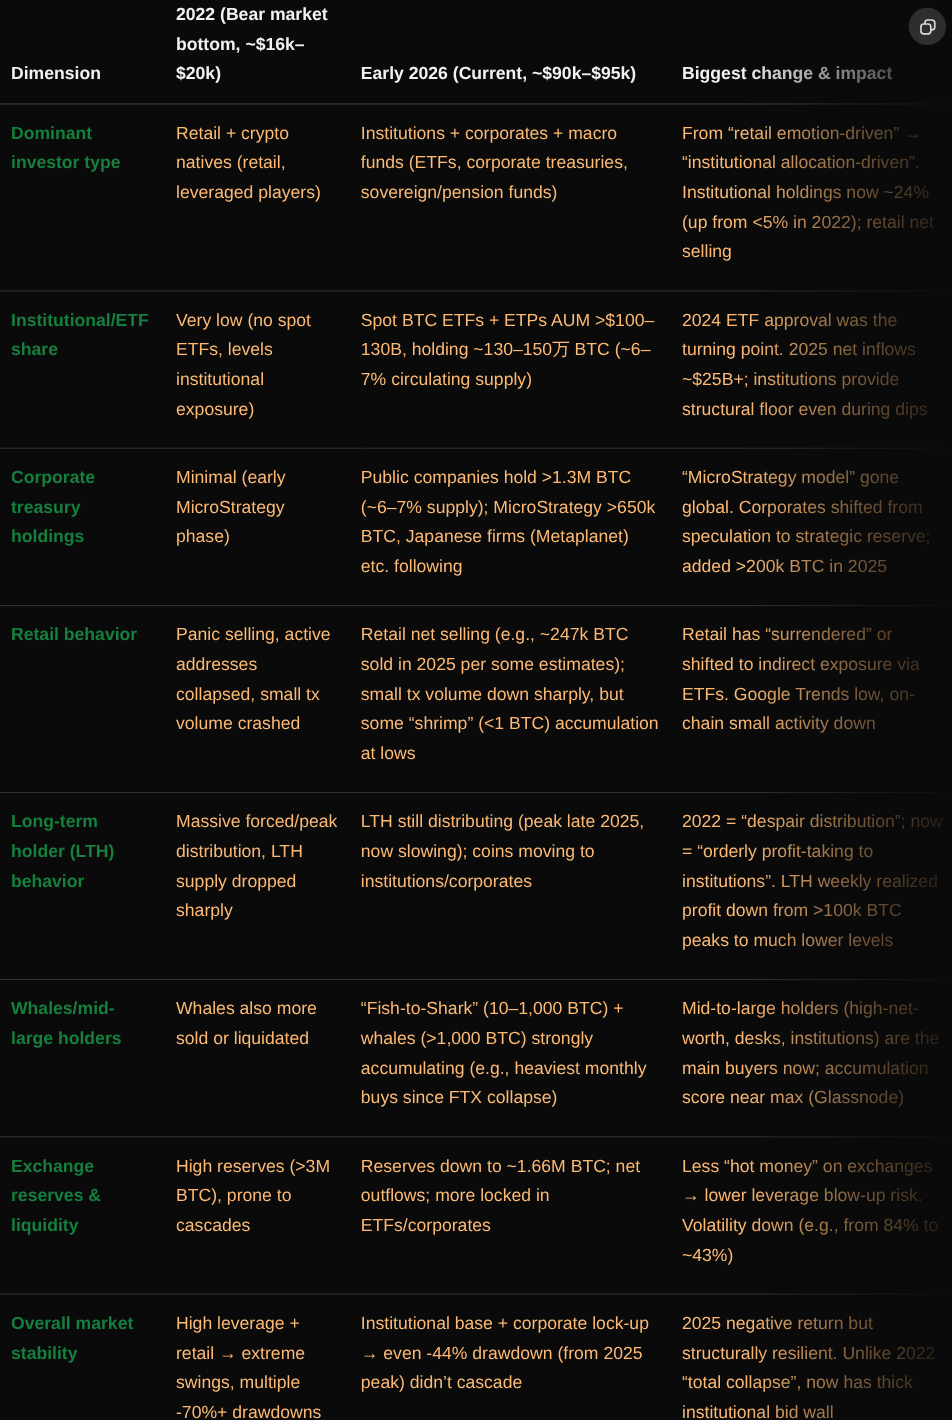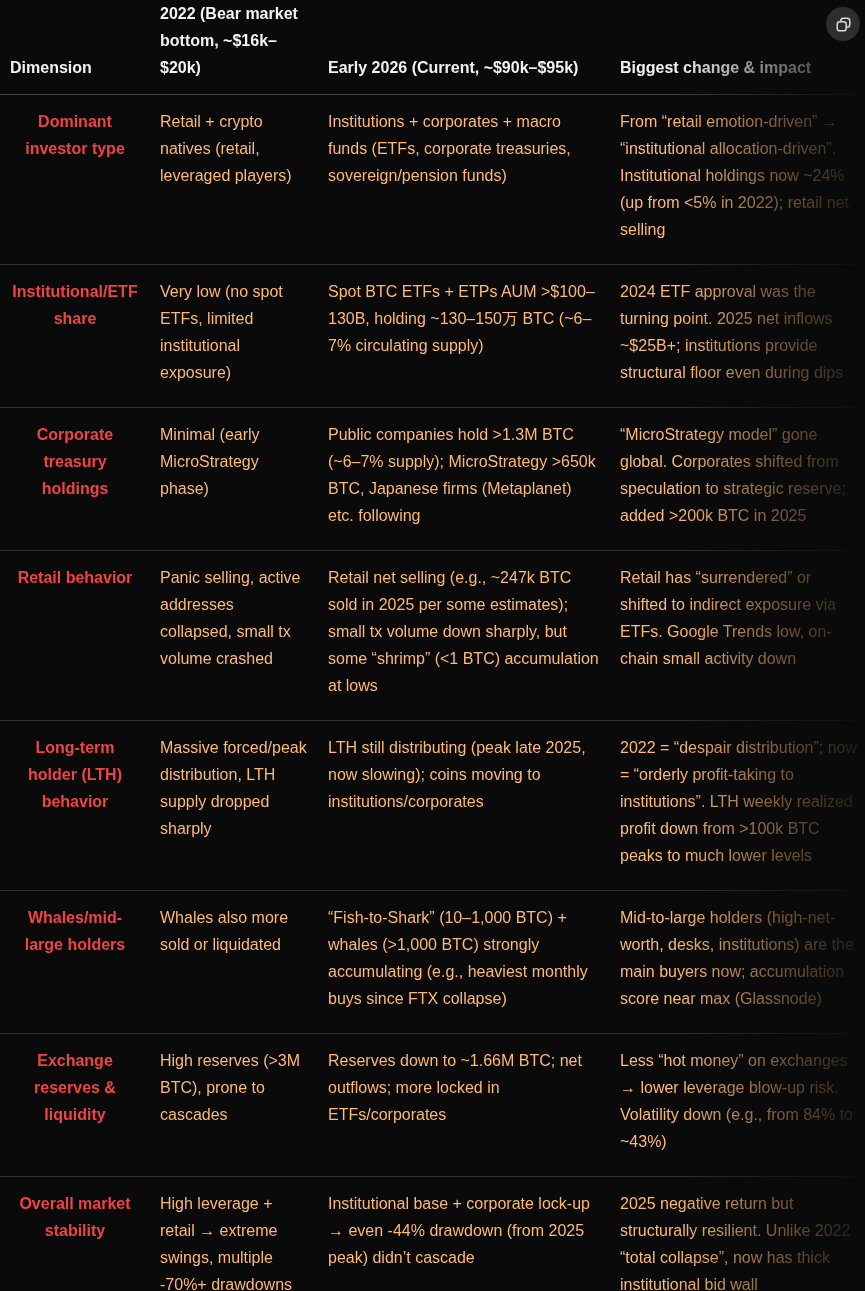--- a/index.html
+++ b/index.html
@@ -29,21 +29,21 @@
   .cmp thead th {
     vertical-align: bottom;
     font-weight: 700;
     color: #f2f2f2;
     padding-top: 0;
     padding-bottom: 13px;
     border-bottom: 1px solid #404040;
   }
   .cmp tbody td { border-bottom: 1px solid #313131; }
   .cmp th:first-child, .cmp td:first-child { padding-left: 10px; margin-left: 48px; }
-  .cmp td.dim { font-weight: 700; color: #ef4444; text-align: center; }
+  .cmp td.dim { font-weight: 700; color: #15803d; }
   .fade-overlay {
     position: absolute;
     top: 0; right: 0;
     width: 190px;
     height: 100%;
     background: linear-gradient(to right, rgba(10,10,10,0) 0%, rgba(10,10,10,0.55) 55%, rgba(10,10,10,0.93) 100%);
     pointer-events: none;
     z-index: 2;
   }
   .copy-btn {
@@ -94,21 +94,21 @@
     <tbody>
   <tr>
     <td class="dim">Dominant investor type</td>
     <td>Retail + crypto natives (retail, leveraged players)</td>
     <td>Institutions + corporates + macro funds (ETFs, corporate treasuries, sovereign/pension funds)</td>
     <td>From “retail emotion-driven” → “institutional allocation-driven”. Institutional holdings now ~24% (up from &lt;5% in 2022); retail net selling</td>
   </tr>
 
   <tr>
     <td class="dim">Institutional/ETF share</td>
-    <td>Very low (no spot ETFs, limited institutional exposure)</td>
+    <td>Very low (no spot ETFs, levels institutional exposure)</td>
     <td>Spot BTC ETFs + ETPs AUM &gt;$100–130B, holding ~130–150万 BTC (~6–7% circulating supply)</td>
     <td>2024 ETF approval was the turning point. 2025 net inflows ~$25B+; institutions provide structural floor even during dips</td>
   </tr>
 
   <tr>
     <td class="dim">Corporate treasury holdings</td>
     <td>Minimal (early MicroStrategy phase)</td>
     <td>Public companies hold &gt;1.3M BTC (~6–7% supply); MicroStrategy &gt;650k BTC, Japanese firms (Metaplanet) etc. following</td>
     <td>“MicroStrategy model” gone global. Corporates shifted from speculation to strategic reserve; added &gt;200k BTC in 2025</td>
   </tr>

